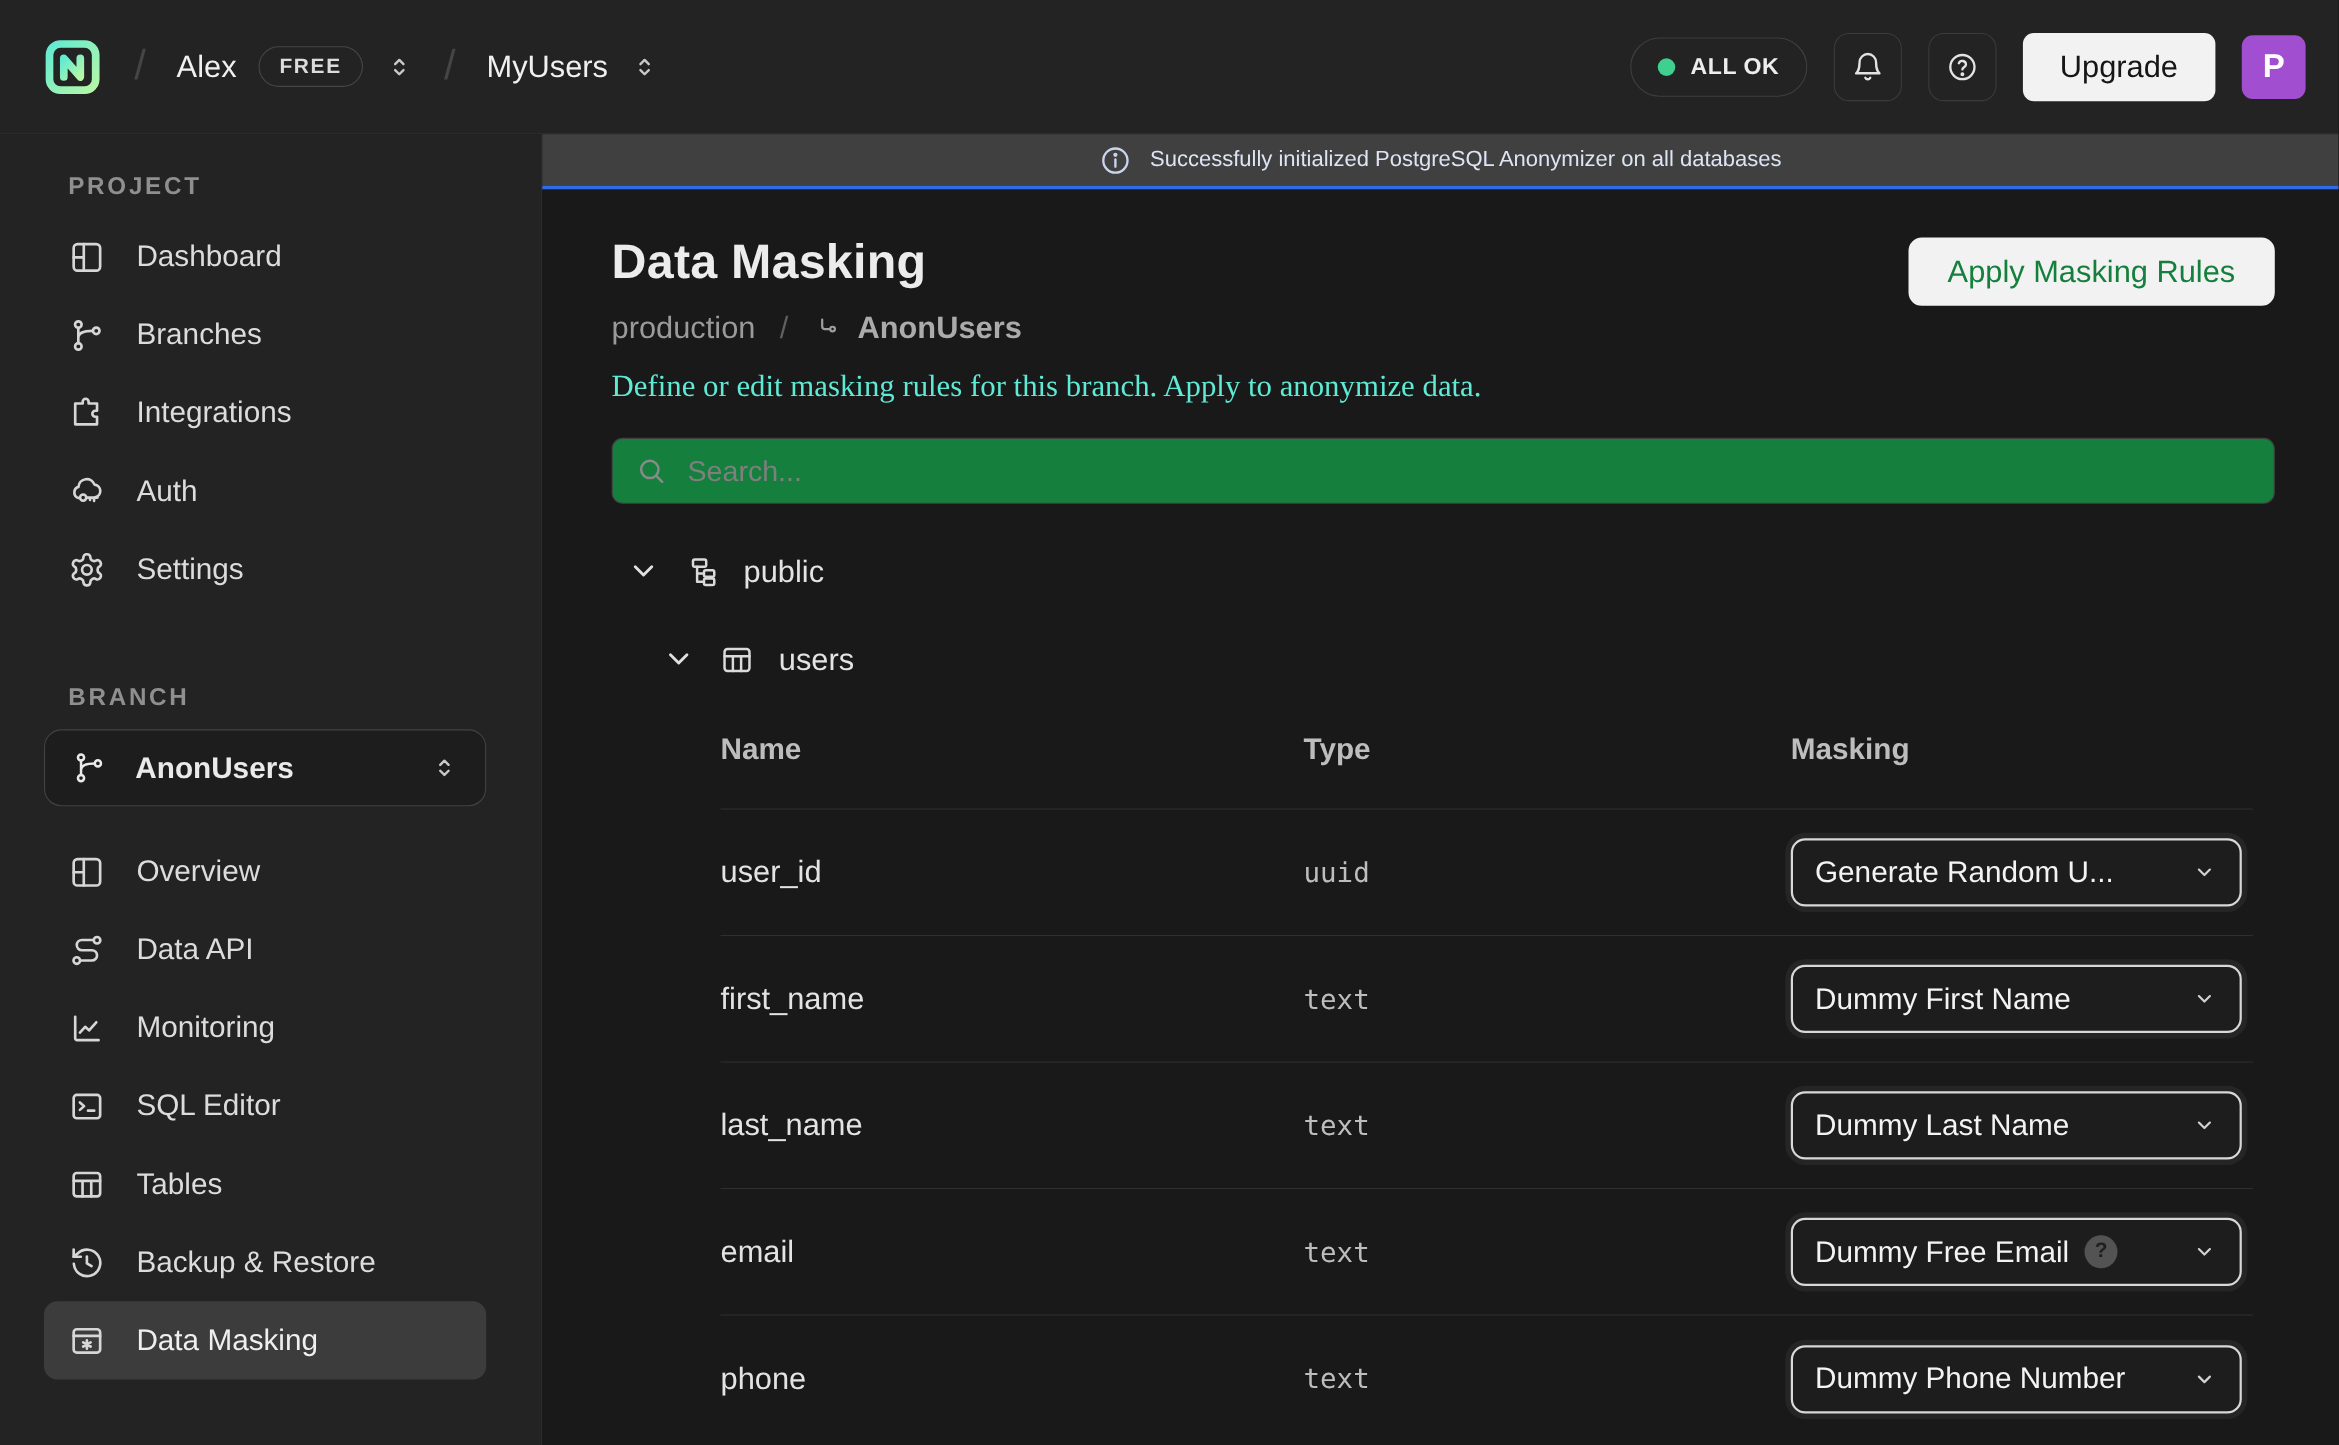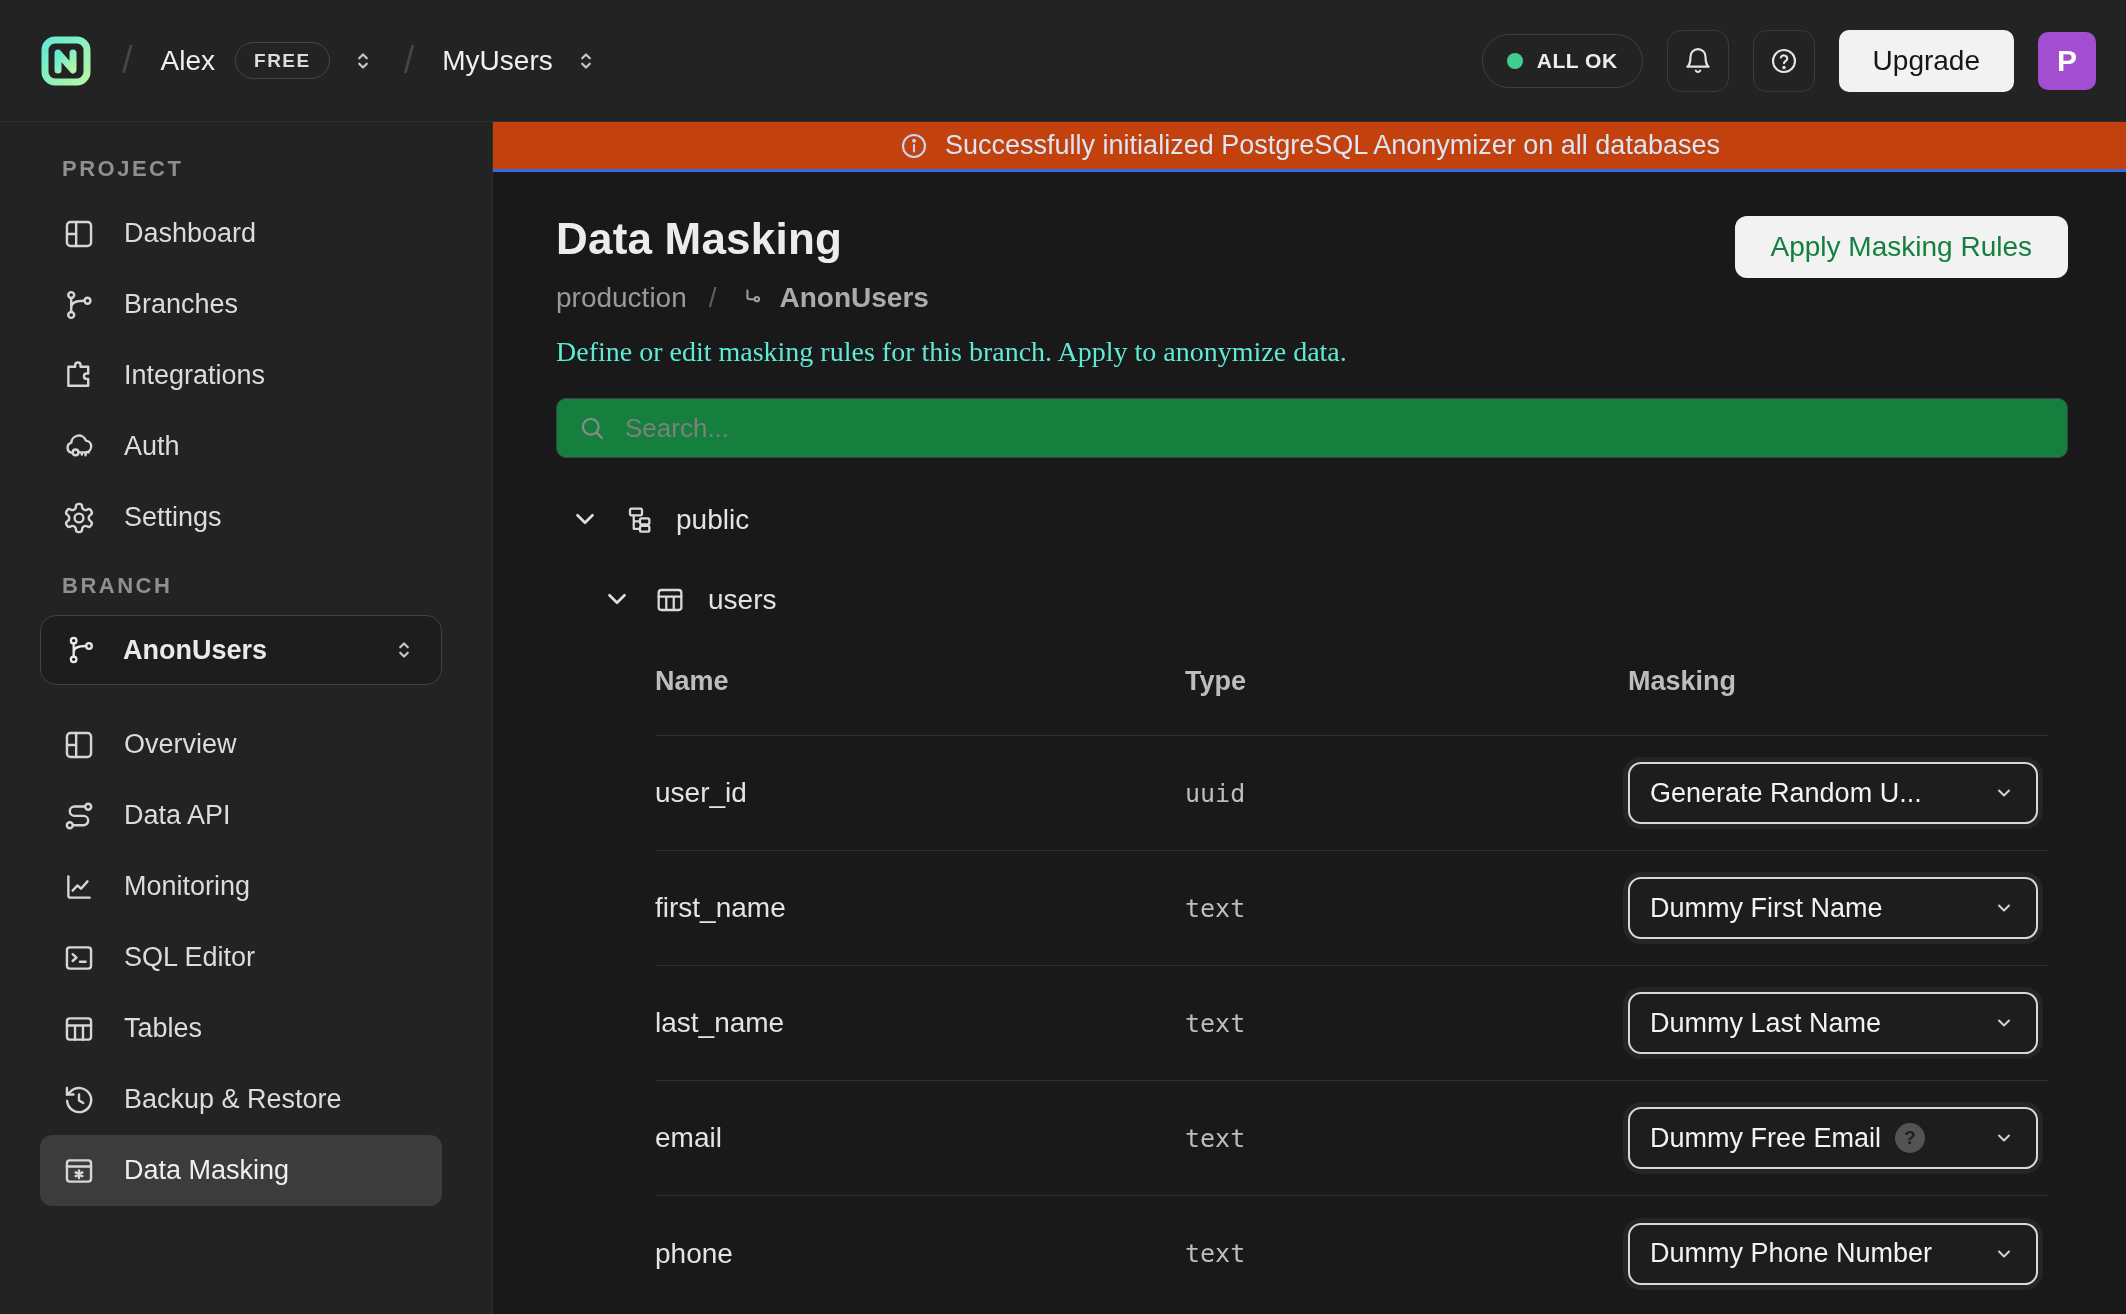--- a/index.html
+++ b/index.html
@@ -63,35 +63,35 @@
     margin: 0 0 16px 62px;
   }
   .side-menu { list-style: none; }
   .side-item {
     height: 71px; margin: 0 50px 0 40px; padding-left: 22px; border-radius: 12px;
     display: flex; align-items: center; gap: 28px;
     font-size: 27px; color: #dcdcdc; cursor: pointer;
   }
   .side-item .i { color: #d6d6d6; }
   .side-item.active { background: #3c3c3c; color: #efefef; }
-  .side-title.branch { margin-top: 20px; }
+  .side-title.branch { margin-top: 68px; }
   .branch-selector {
     margin: 6px 50px 24px 40px; width: 402px; height: 70px;
     border: 1px solid #424242; border-radius: 16px; background: #1d1d1d;
     display: flex; align-items: center; gap: 26px; padding: 0 24px;
     font-size: 27px; font-weight: 700; color: #eaeaea;
   }
   .branch-selector .updown { margin-left: auto; }
 
   
   .main { flex: 1; background: #191919; min-width: 0; display: flex; flex-direction: column; }
   .banner {
-    height: 50px; flex: none; background: #c2410c; border-bottom: 3px solid #2e6be6;
+    height: 50px; flex: none; background: #404040; border-bottom: 3px solid #2e6be6;
     display: flex; align-items: center; justify-content: center; gap: 16px;
-    font-size: 27px; color: #dde4f4;
+    font-size: 20px; color: #dde4f4;
   }
   .banner .i { color: #c9d4ee; }
   .content { padding: 42px 58px 0 63px; }
 
   .title-row { display: flex; justify-content: space-between; align-items: flex-start; }
   h1.page-title { font-size: 44px; font-weight: 700; color: #ececec; letter-spacing: .2px; }
   .apply-btn {
     height: 62px; padding: 0 36px; border-radius: 12px; margin-top: 2px;
     background: #f2f2f2; color: #15803d; font-size: 28px; font-weight: 500;
   }

